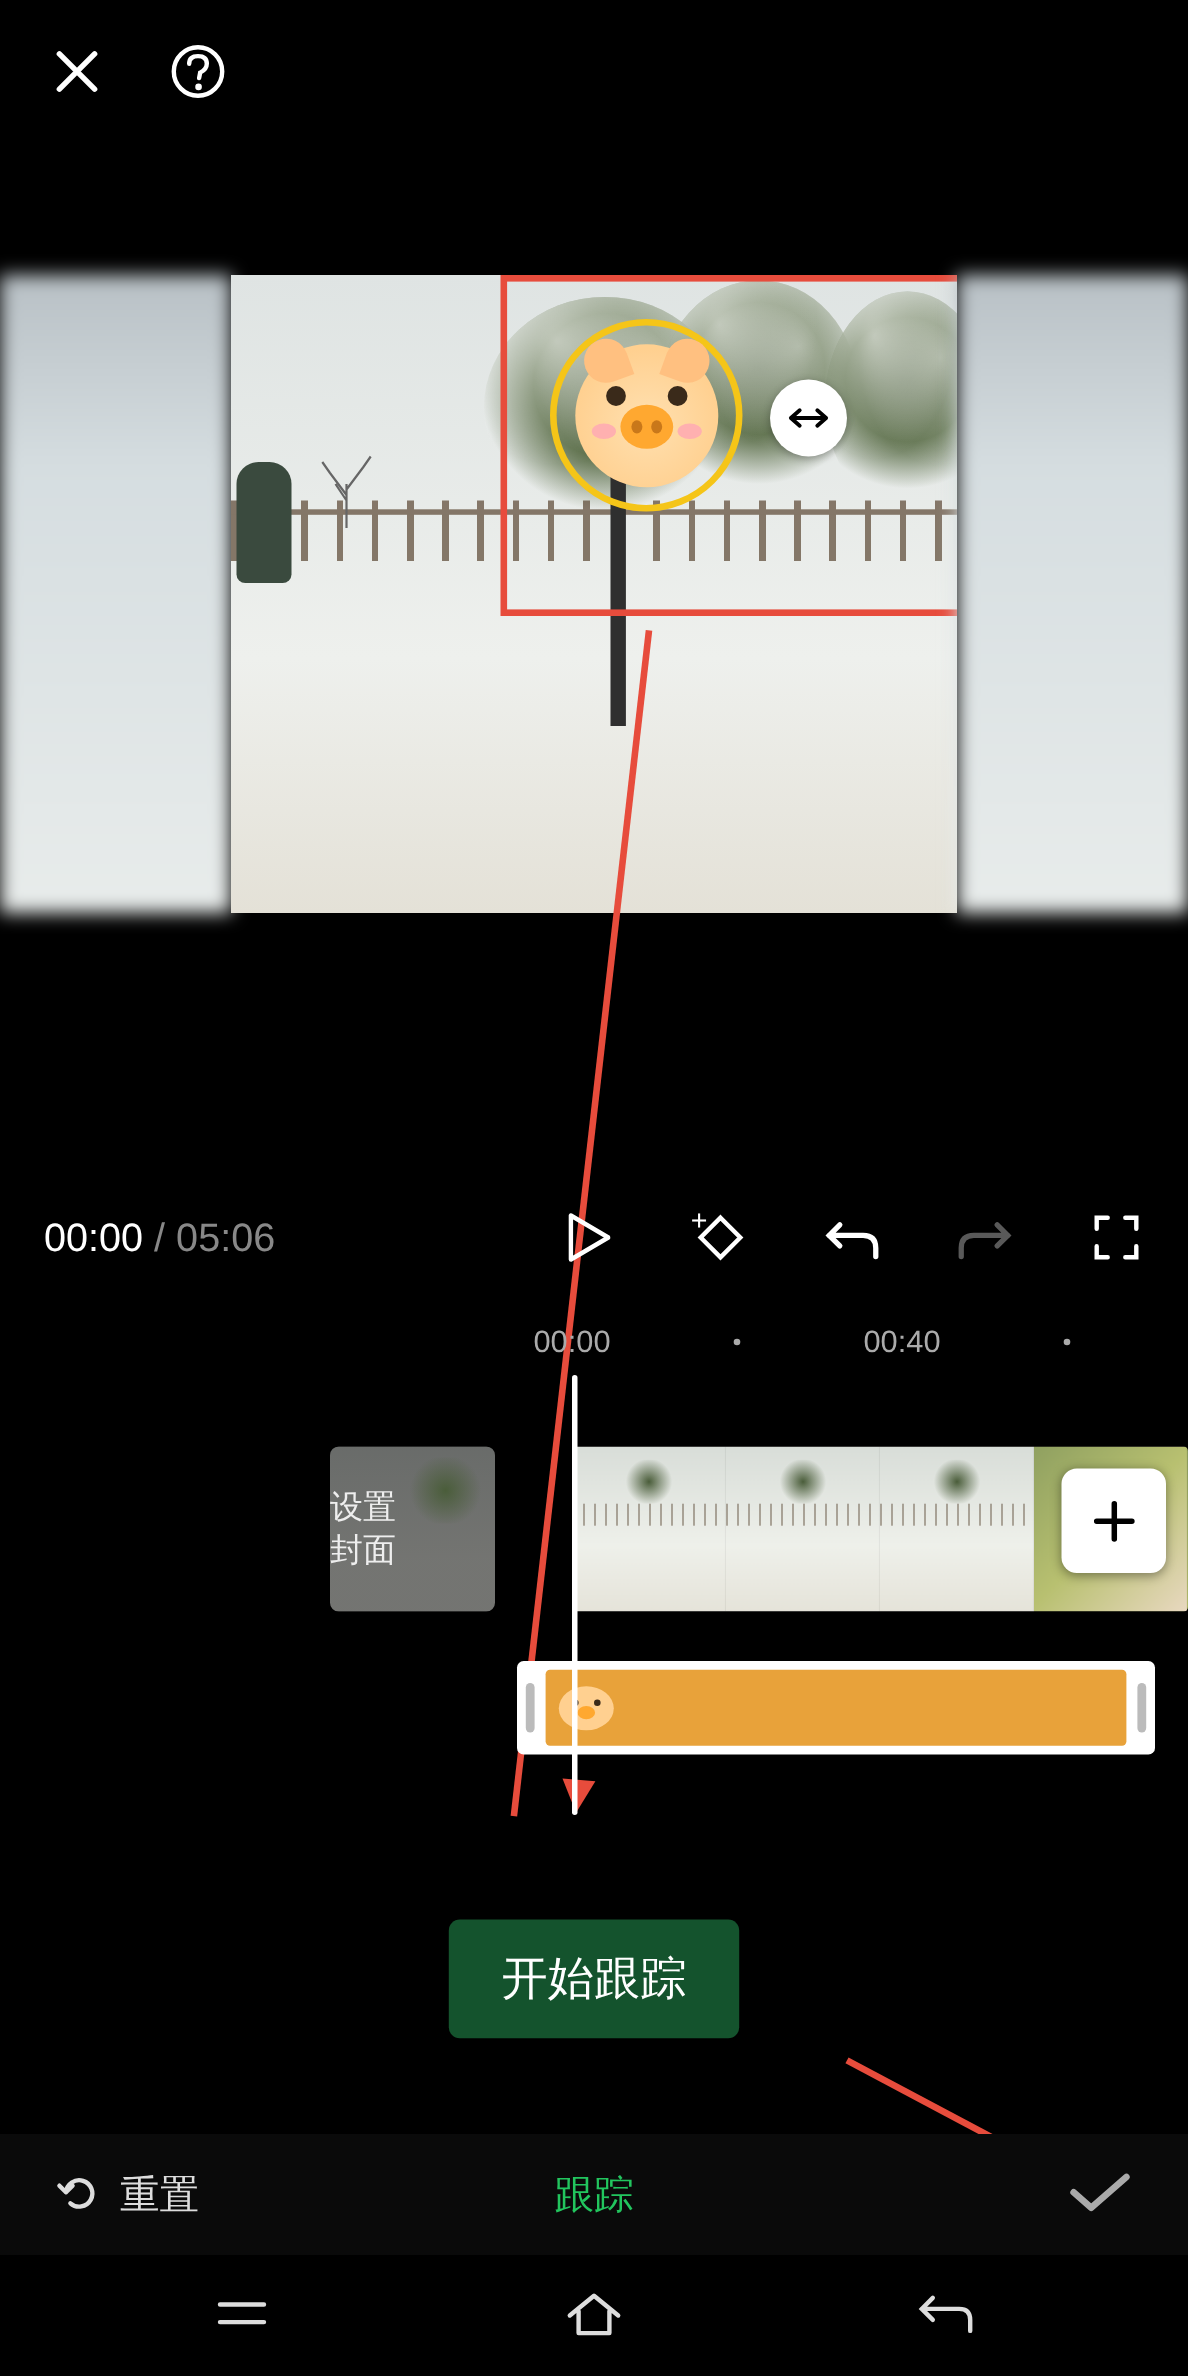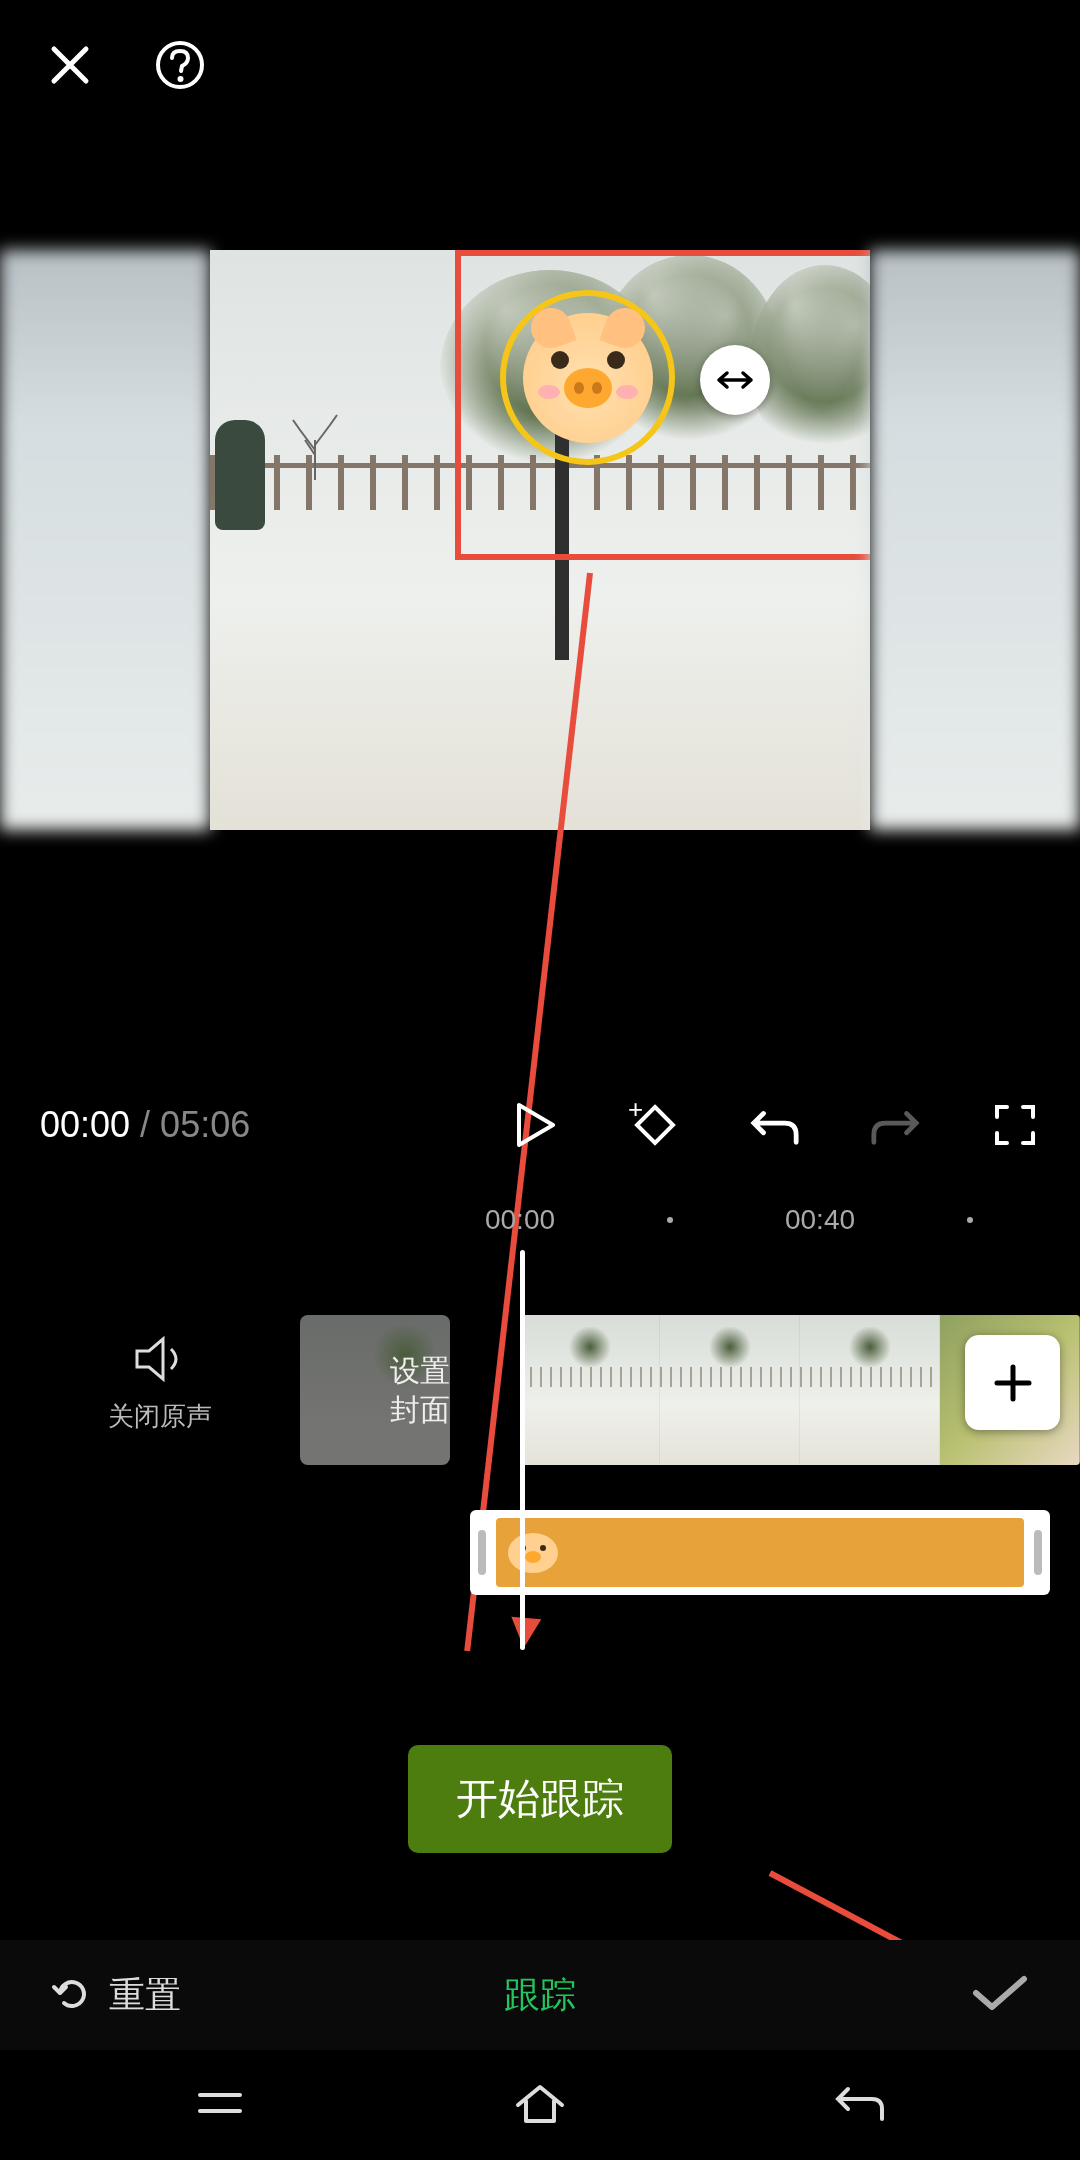--- a/index.html
+++ b/index.html
@@ -222,21 +222,21 @@
   }
   .audio-off-label { font-size: 26px; color: #bbb; margin-top: 12px; }
   .cover-btn {
     position: absolute;
     left: 300px; top: -5px;
     width: 150px; height: 150px;
     background: #2a2a2a;
     border-radius: 8px;
     display: flex;
     flex-direction: column;
-    align-items: flex-end;
+    align-items: flex-start;
     justify-content: center;
     font-size: 30px;
     color: #eee;
     line-height: 1.3;
     overflow: hidden;
   }
   .cover-thumb {
     position: absolute; inset: 0;
     background: linear-gradient(180deg, #c8cec9 0%, #e2e4dd 70%);
     opacity: 0.4;
@@ -335,21 +335,21 @@
     background: #fff;
     border-radius: 3px;
   }
   
   
   .start-btn {
     position: absolute;
     top: 1745px;
     left: 50%;
     transform: translateX(-50%);
-    background: #4d7c0f;
+    background: #14532d;
     color: #fff;
     padding: 26px 48px;
     border-radius: 10px;
     font-size: 42px;
   }
   
   
   .action-bar {
     position: absolute;
     top: 1940px;
@@ -477,27 +477,20 @@
 </div>
 
 <div class="ruler">
   <div class="ruler-item" style="left:520px;">00:00</div>
   <div class="ruler-item ruler-dot" style="left:670px;"></div>
   <div class="ruler-item" style="left:820px;">00:40</div>
   <div class="ruler-item ruler-dot" style="left:970px;"></div>
 </div>
 
 <div class="timeline">
-  <div class="audio-off">
-    <svg width="54" height="48" viewBox="0 0 54 48">
-      <path d="M4 16 L4 32 L16 32 L30 44 L30 4 L16 16 Z" stroke="#ddd" stroke-width="3" fill="none"></path>
-      <path d="M38 14 Q48 24 38 34" stroke="#ddd" stroke-width="3" fill="none"></path>
-    </svg>
-    <div class="audio-off-label">关闭原声</div>
-  </div>
 
   <div class="cover-btn">
     <div class="cover-thumb"></div>
     <div class="cover-tree"></div>
     <span style="position:relative;">设置</span>
     <span style="position:relative;">封面</span>
   </div>
 
   <div class="clip-track">
     <div class="clip-frame">

